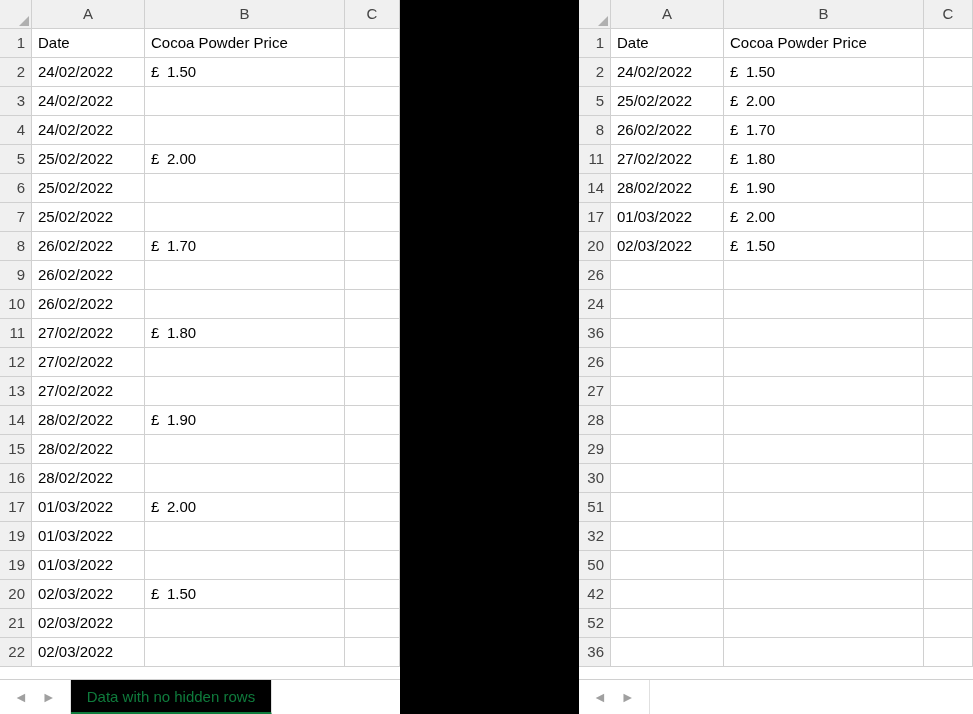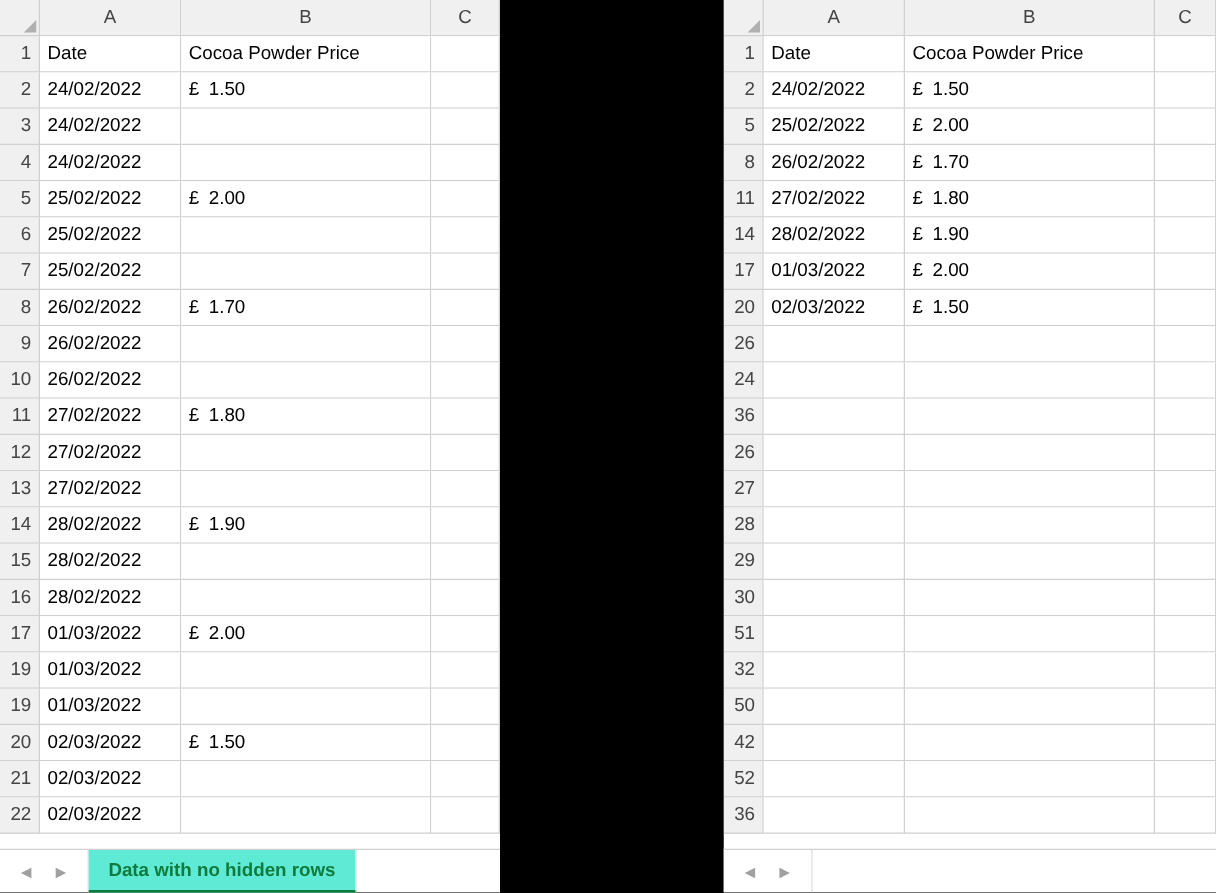--- a/index.html
+++ b/index.html
@@ -85,24 +85,24 @@
     padding:0 14px;
     color:#a0a0a0;
     font-size:14px;
     border-right:1px solid #e0e0e0;
   }
   .tabnav span { cursor:default; }
   .tab {
     display:flex;
     align-items:center;
     padding:0 16px;
-    font-weight:700;
+    font-weight:400;
     color:#0f7b3c;
     border-bottom:3px solid #0f7b3c;
-    background:#5eead4;
+    background:#000000;
     border-right:1px solid #e0e0e0;
     margin-bottom:-1px;
   }
   .tabbar .spacer { flex:1; }
 </style>
 </head>
 <body>
 
 <div class="pane left">
   <div class="bodywrap">

